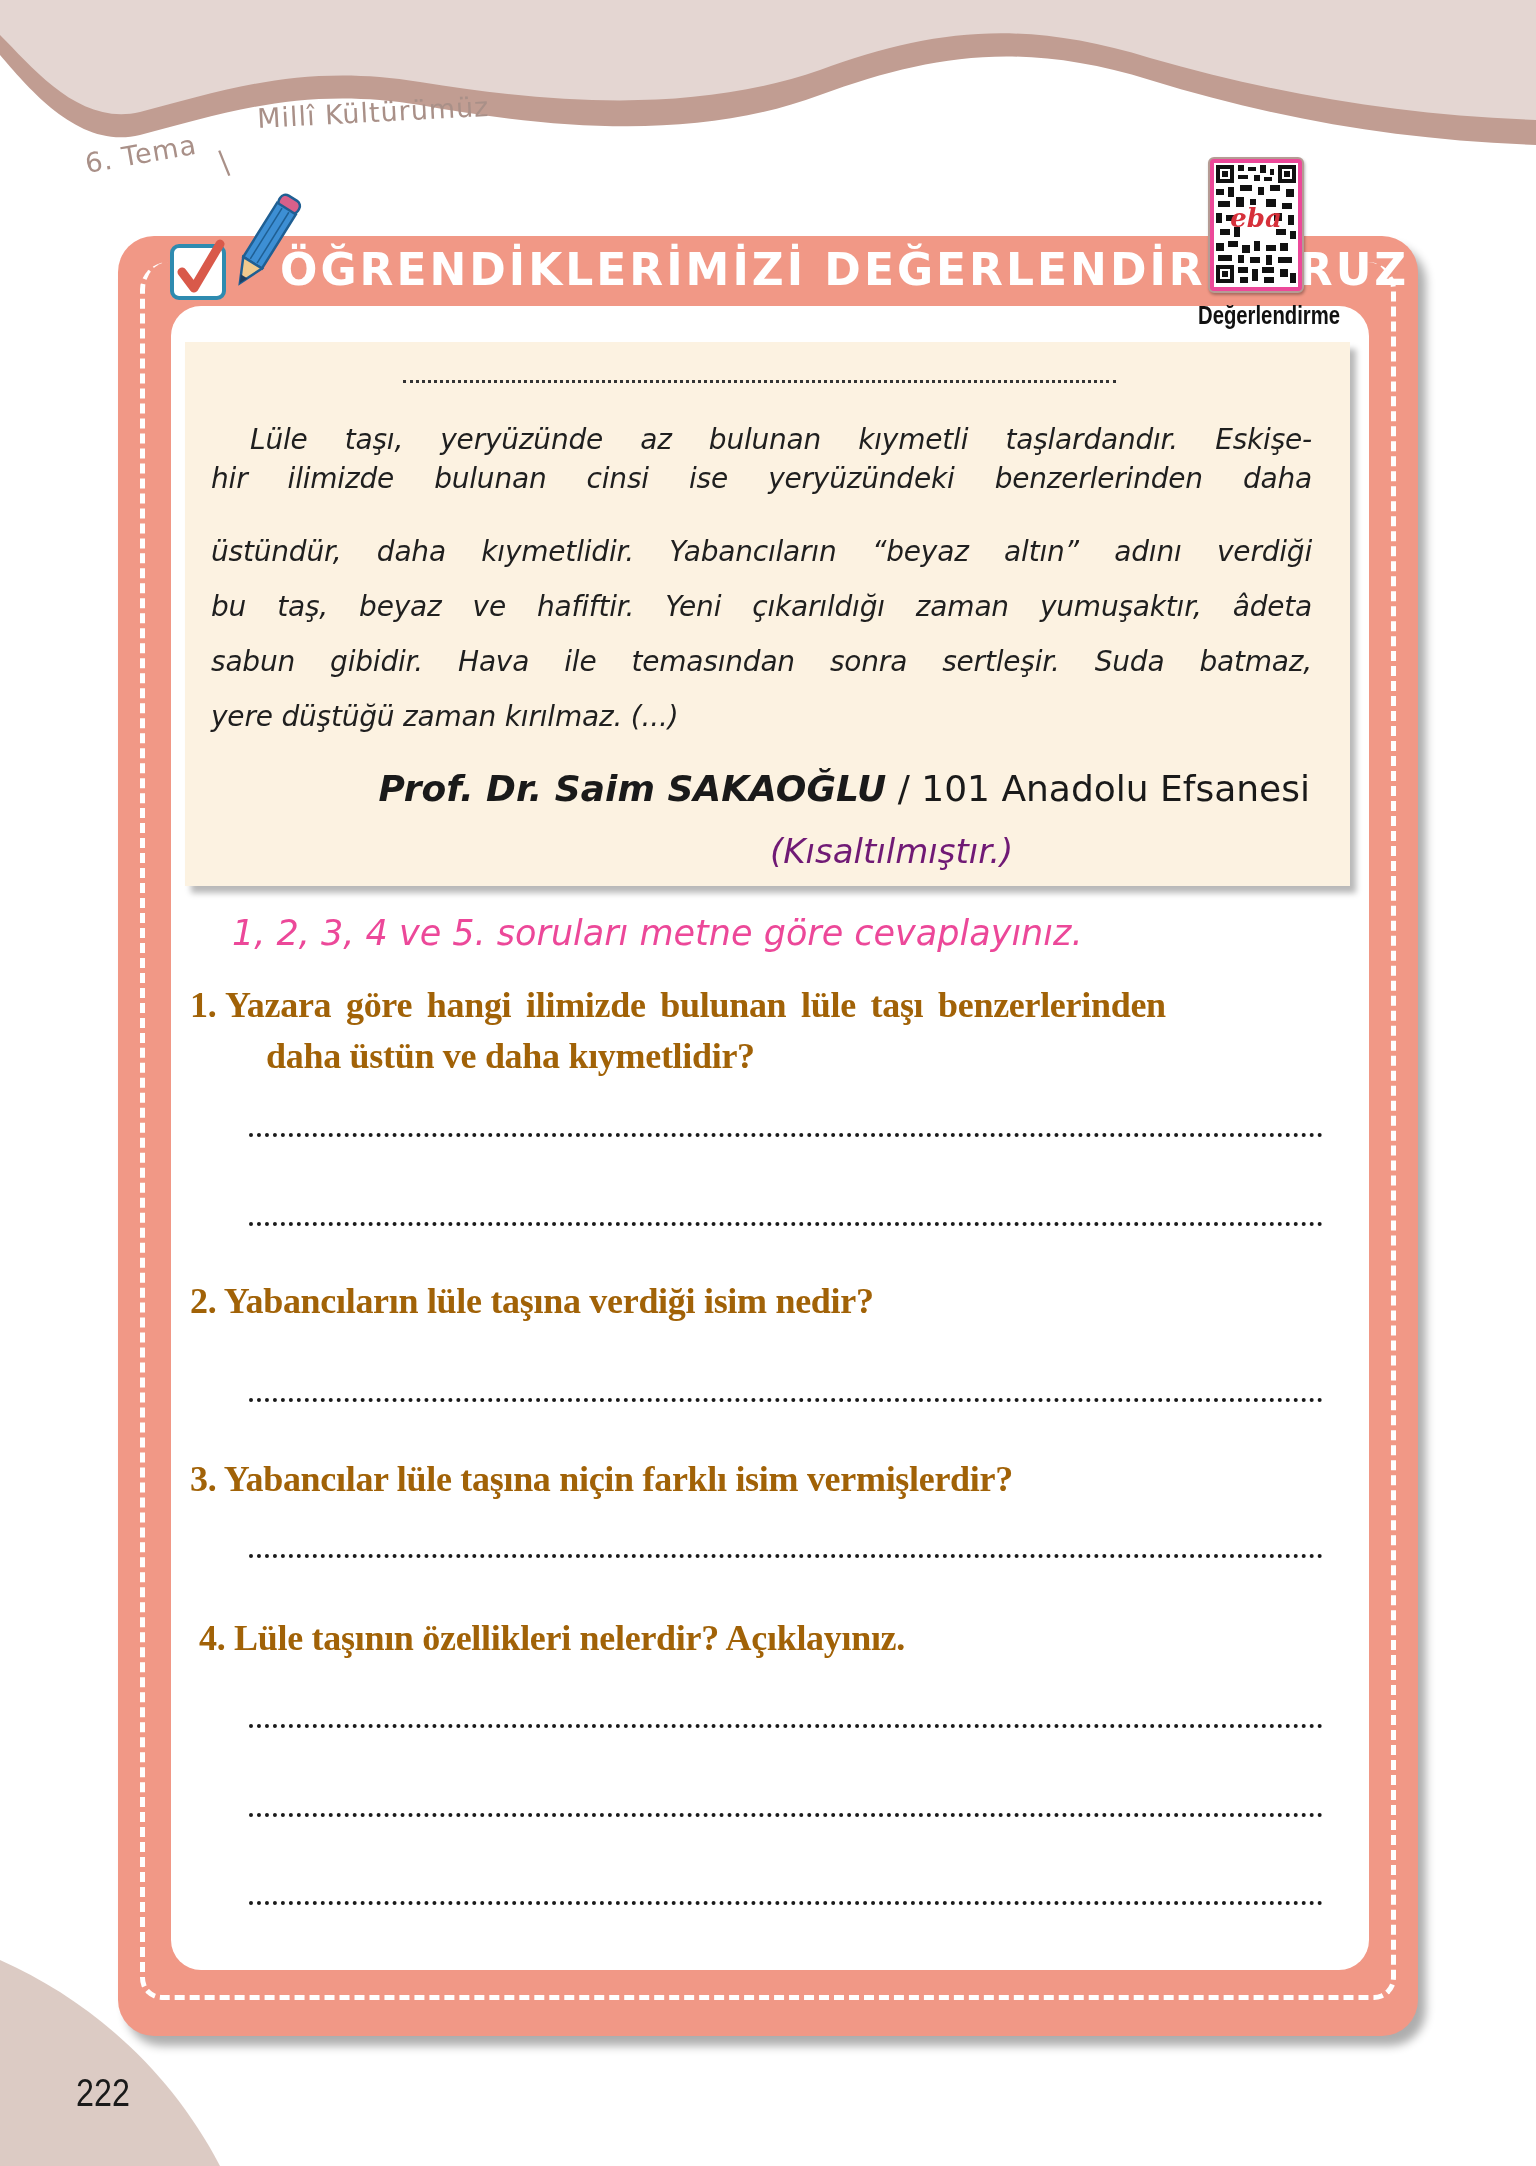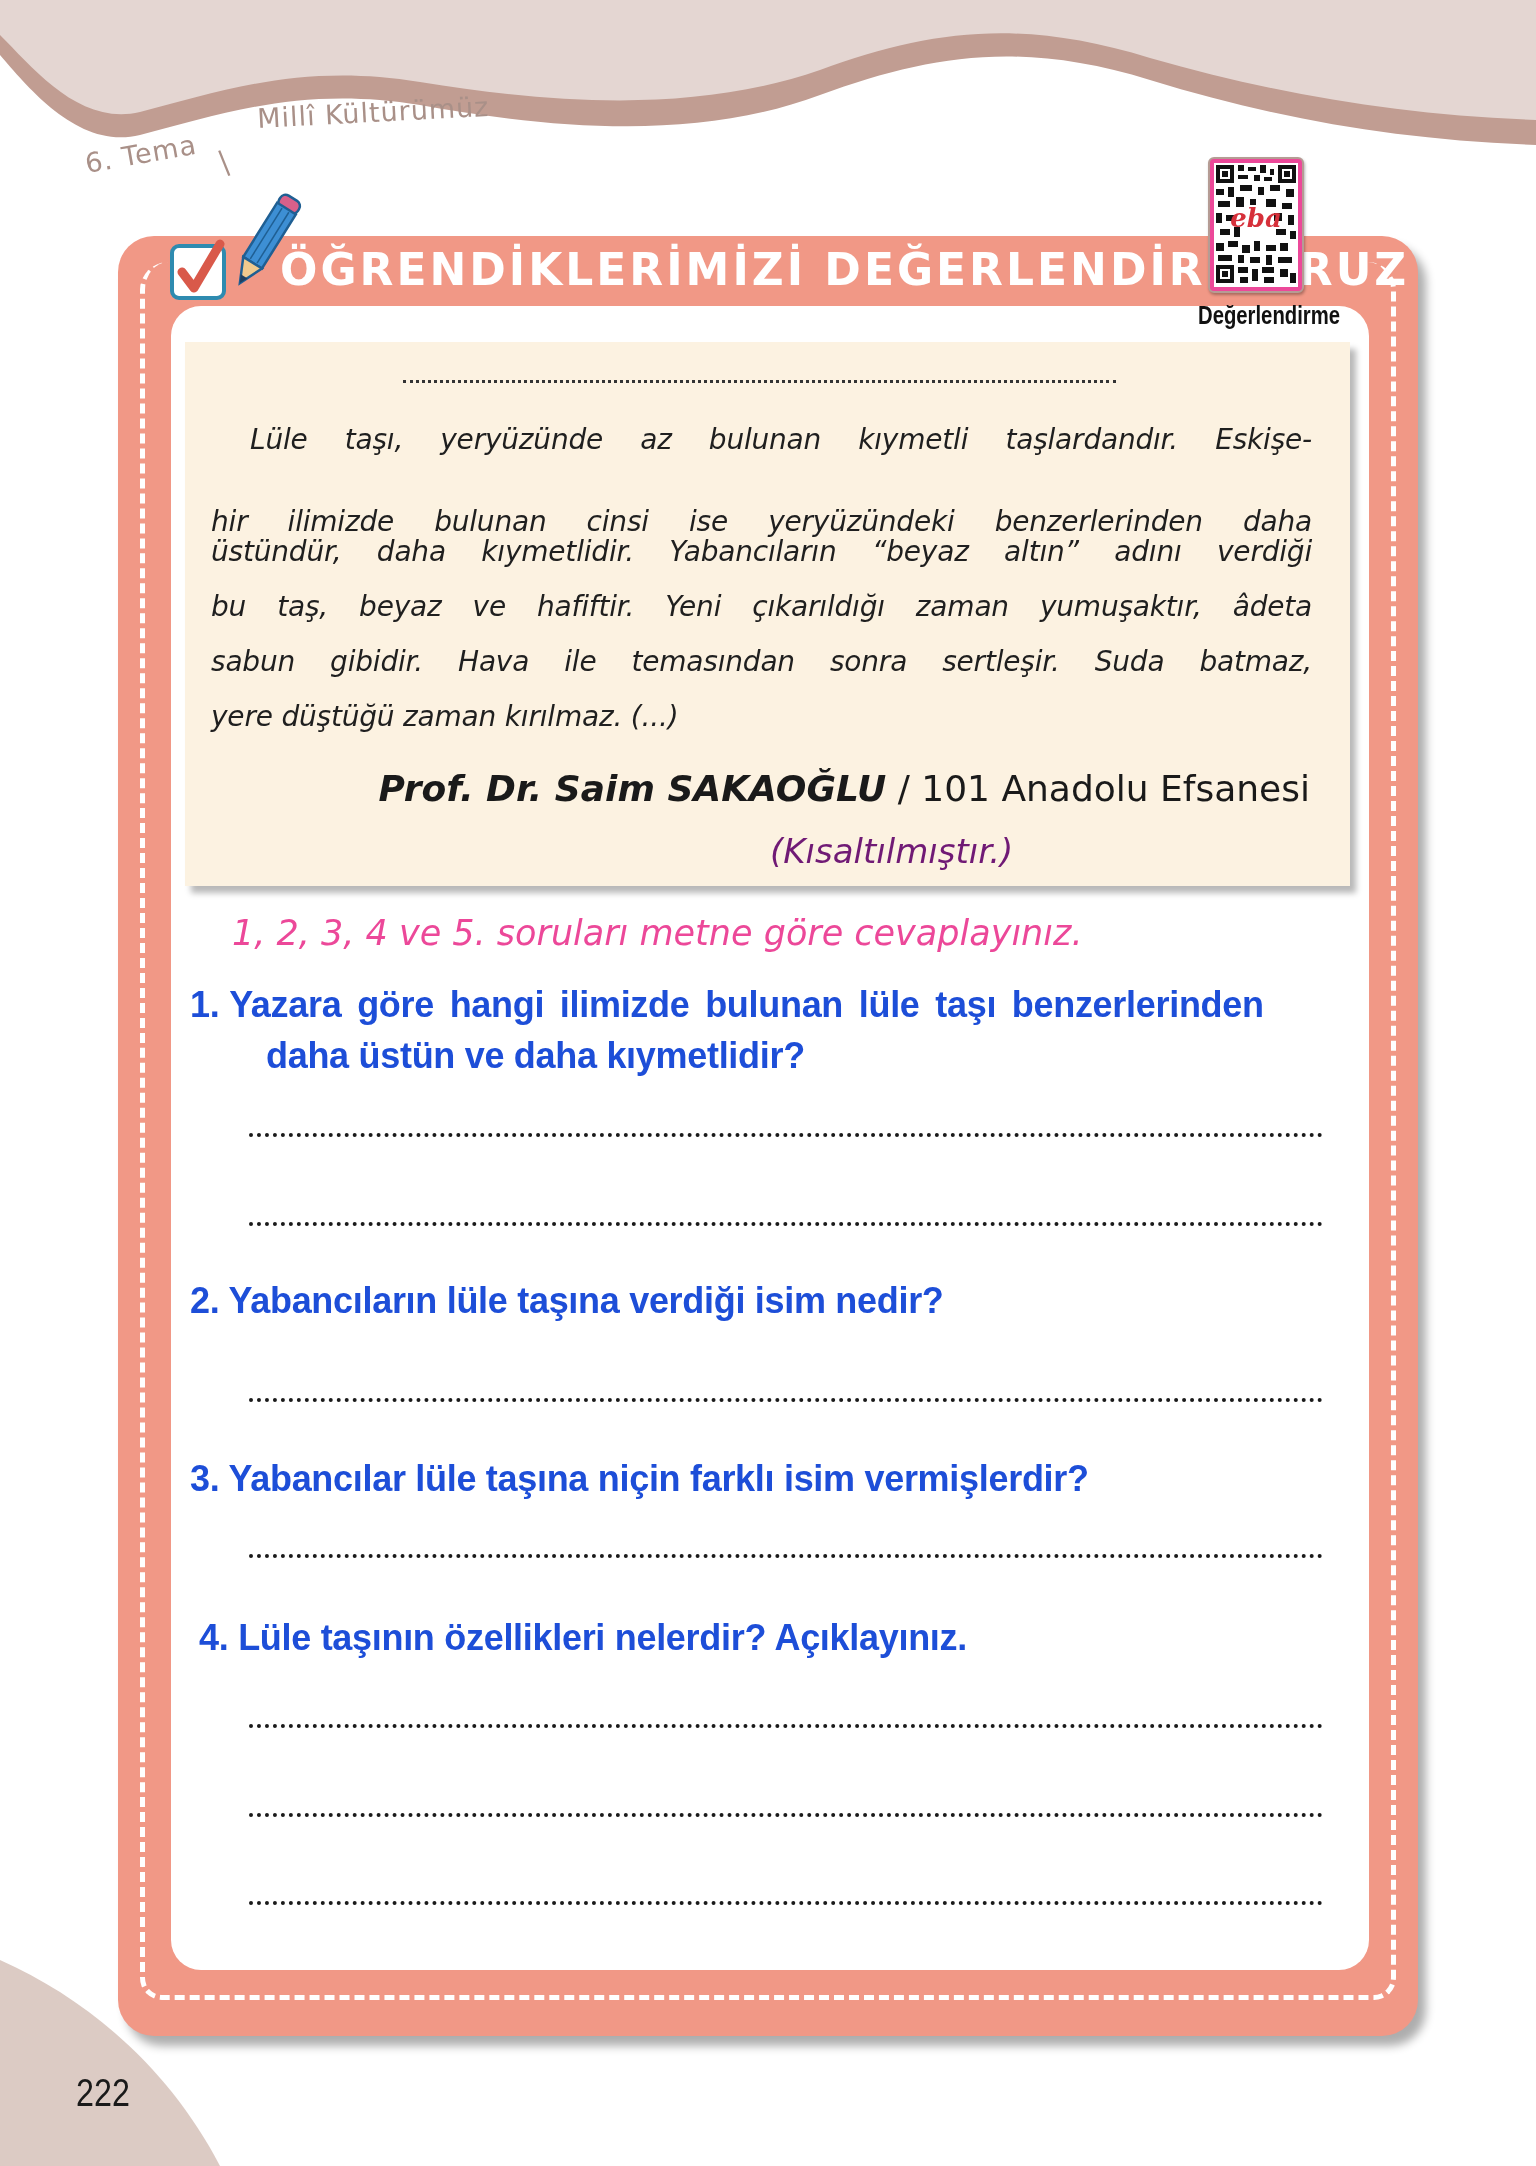--- a/index.html
+++ b/index.html
@@ -87,22 +87,22 @@
     left: 770px; top: 831px; font-size: 34px; font-style: italic; color: #701a75;
     white-space: nowrap; font-family: "DejaVu Sans", sans-serif;
   }
 
   
   #instruction {
     left: 232px; top: 913px; font-size: 35px; font-style: italic; color: #ec4899;
     white-space: nowrap; font-family: "DejaVu Sans", sans-serif;
   }
   .question {
-    position: absolute; font-size: 36px; font-weight: bold; color: #1d4ed8;
-    white-space: nowrap; font-family: Liberation Sans, sans-serif; letter-spacing: -0.3px;
+    position: absolute; font-size: 36px; font-weight: bold; color: #a16207;
+    white-space: nowrap; font-family: Liberation Serif, serif; letter-spacing: -0.3px;
   }
   .answer-line {
     position: absolute; left: 249px; width: 1074px; height: 0;
     border-top: 4px dotted #1a1a1a;
   }
   #page-number {
     left: 76px; top: 2072px; font-size: 38px; color: #1a1a1a;
     font-family: "Liberation Sans", sans-serif; transform: scaleX(0.85); transform-origin: left top;
   }
 </style>
@@ -205,21 +205,21 @@
     </g>
     <text x="46" y="68" text-anchor="middle" font-family="DejaVu Serif, serif" font-style="italic" font-weight="bold" font-size="26" fill="#d6303a">eba</text>
   </svg>
 </div>
 <div id="qr-label" class="abs">Değerlendirme</div>
 
 <div id="passage-box" class="abs"></div>
 <div id="passage-title-line" class="abs"></div>
 
 <div class="pline first" style="top:423px;">Lüle taşı, yeryüzünde az bulunan kıymetli taşlardandır. Eskişe-</div>
-<div class="pline" style="top:505px;">hir ilimizde bulunan cinsi ise yeryüzündeki benzerlerinden daha</div>
+<div class="pline" style="top:462px;">hir ilimizde bulunan cinsi ise yeryüzündeki benzerlerinden daha</div>
 <div class="pline" style="top:535px;">üstündür, daha kıymetlidir. Yabancıların “beyaz altın” adını verdiği</div>
 <div class="pline" style="top:590px;">bu taş, beyaz ve hafiftir. Yeni çıkarıldığı zaman yumuşaktır, âdeta</div>
 <div class="pline" style="top:645px;">sabun gibidir. Hava ile temasından sonra sertleşir. Suda batmaz,</div>
 <div class="pline last" style="top:700px;">yere düştüğü zaman kırılmaz. (...)</div>
 
 <div id="author-line" class="abs">
   <span class="author-name">Prof. Dr. Saim SAKAOĞLU</span><span style="white-space:pre;"> / </span><span>101 Anadolu Efsanesi</span>
 </div>
 <div id="abridged-note" class="abs">(Kısaltılmıştır.)</div>
 

